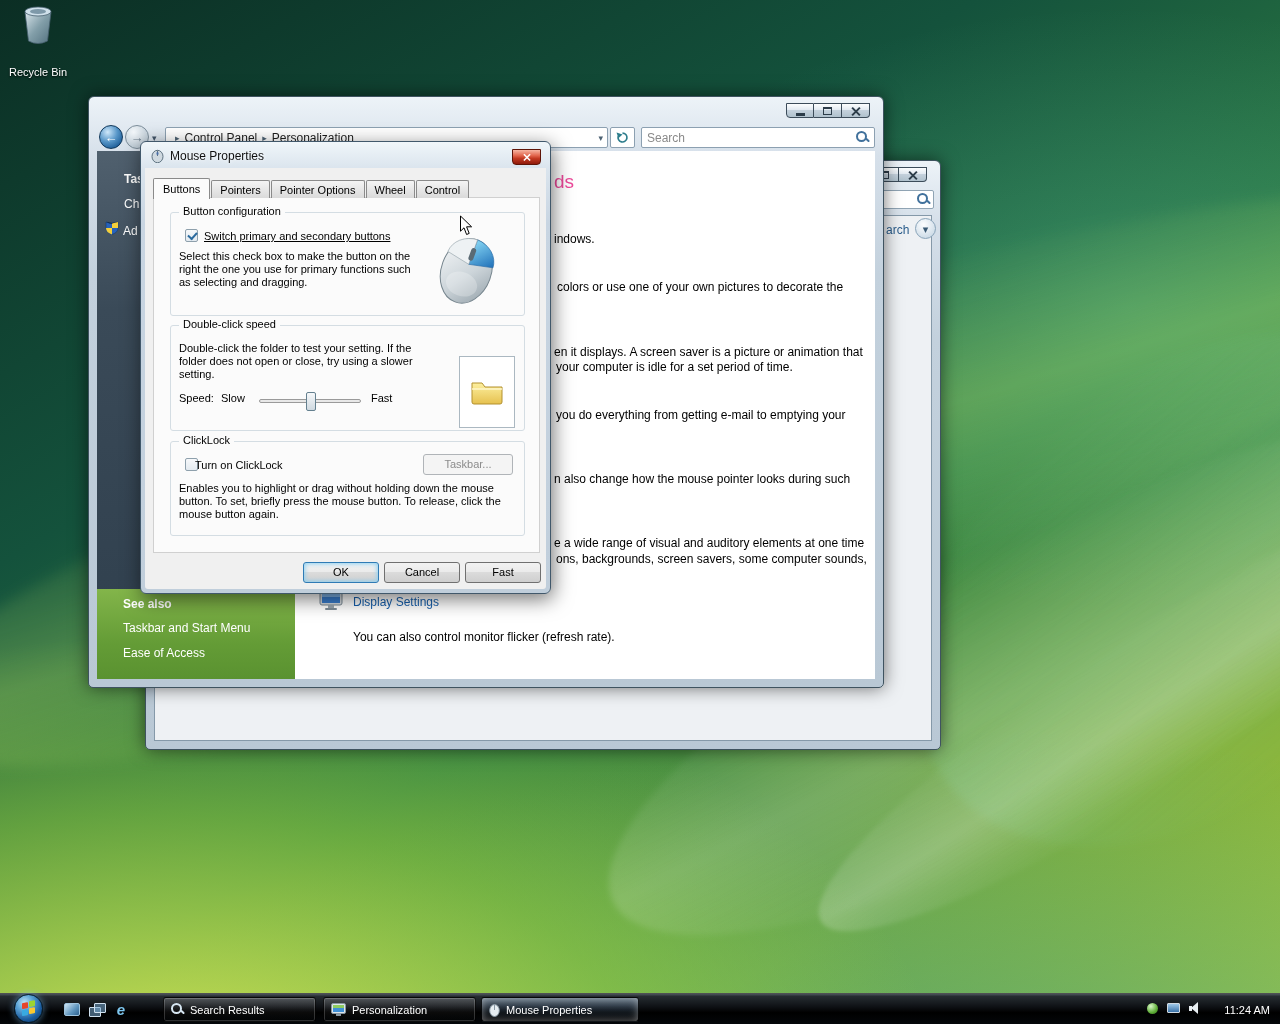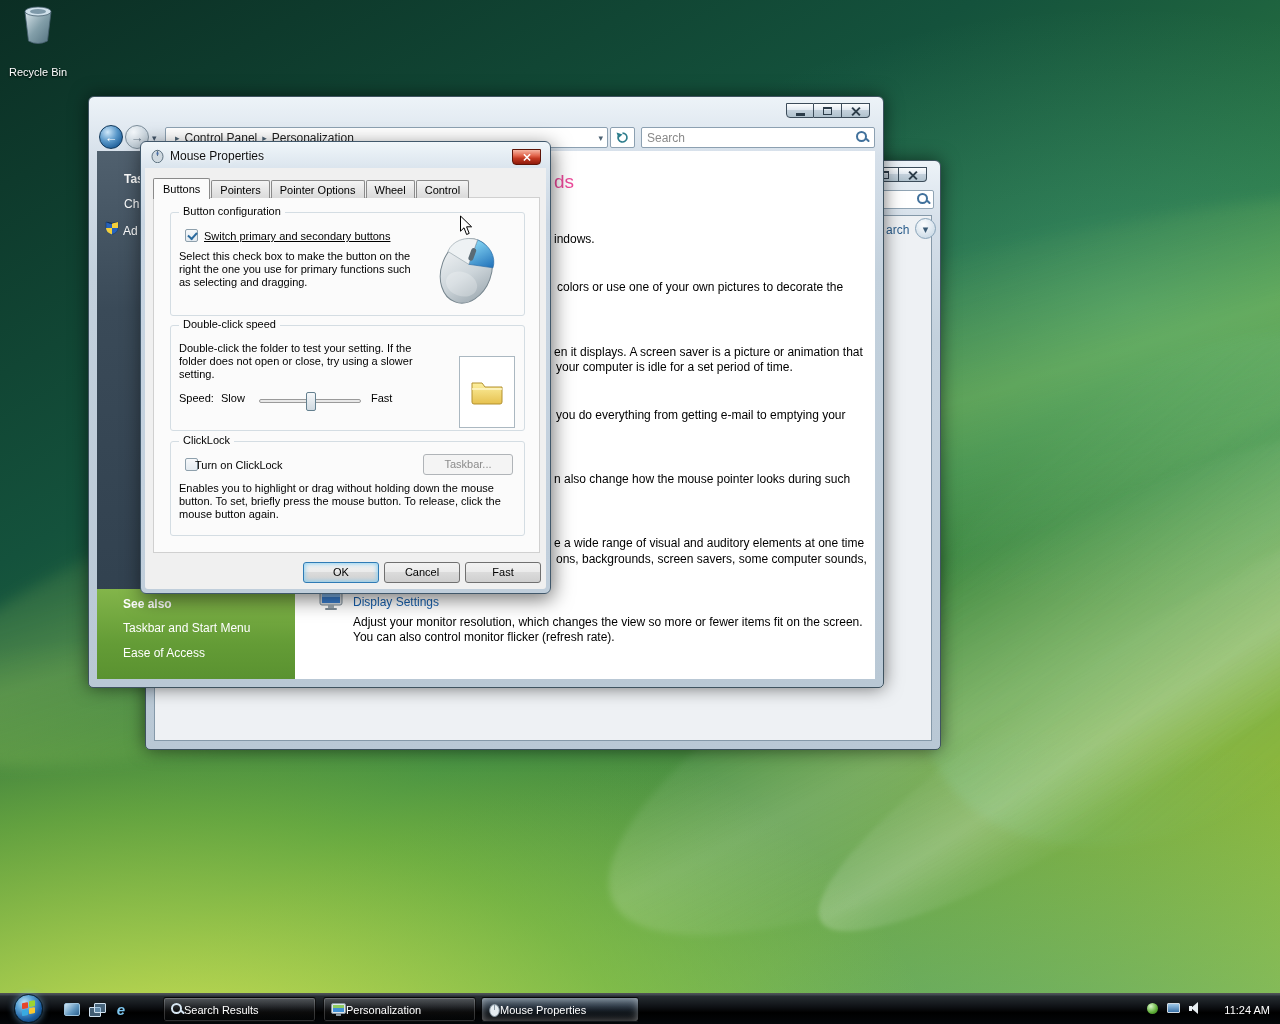--- a/index.html
+++ b/index.html
@@ -169,21 +169,21 @@
   .ql { position:absolute; top:6px; width:20px; height:19px; display:flex; align-items:center; justify-content:center; }
   .ql-desktop { left:62px; } .ql-switch { left:87px; } .ql-ie { left:111px; }
   .qdesk { width:16px; height:13px; border-radius:2px; border:1px solid #9fc4de;
     background:linear-gradient(135deg,#cfe6f5,#5d94bd 60%,#2f6391); }
   .qswitch { position:relative; width:16px; height:14px; }
   .qswitch::before,.qswitch::after { content:""; position:absolute; width:10px; height:8px;
     border:1px solid #cfe0ee; background:rgba(120,170,210,0.55); border-radius:1px; }
   .qswitch::before { left:0; top:4px; } .qswitch::after { left:5px; top:0; }
   .ql-ie span { color:#7ec7f0; font-size:15px; font-weight:bold; font-style:italic; }
   .taskbtn { position:absolute; top:3px; height:25px; width:153px; border:1px solid rgba(0,0,0,0.75);
-    border-radius:3px; color:#fff; font-size:11px; display:flex; align-items:center; gap:0; padding:0 7px;
+    border-radius:3px; color:#fff; font-size:11px; display:flex; align-items:center; gap:6px; padding:0 7px;
     background:linear-gradient(rgba(255,255,255,0.22), rgba(255,255,255,0.06) 50%, rgba(0,0,0,0.25));
     box-shadow:inset 0 0 0 1px rgba(255,255,255,0.18); white-space:nowrap; overflow:hidden; }
   .taskbtn.active { background:linear-gradient(rgba(170,200,230,0.45), rgba(90,120,150,0.25) 50%, rgba(0,0,0,0.3));
     box-shadow:inset 0 0 8px rgba(255,255,255,0.45); }
   .tb1 { left:163px; } .tb2 { left:323px; } .tb3 { left:481px; width:158px; }
   .taskbtn .mag::before { border-color:#d7e6f2; } .taskbtn .mag::after { background:#d7e6f2; }
   .tray { position:absolute; right:78px; top:8px; display:flex; gap:9px; align-items:center; }
   .tray-orb { width:11px; height:11px; border-radius:50%;
     background:radial-gradient(circle at 35% 30%, #d8f7c8, #5fae38 60%, #2f6e17); }
   .tray-mon { width:13px; height:10px; border:1px solid #cfd9e2; border-radius:1px;
@@ -307,21 +307,20 @@
       <div class="frag" style="left:261px; top:401px;">ons, backgrounds, screen savers, some computer sounds,</div>
 
       <svg style="position:absolute; left:24px; top:438px;" width="24" height="22" viewBox="0 0 24 22">
         <rect x="1" y="1" width="22" height="15" rx="2" fill="#d7dde2" stroke="#7d8b96"></rect>
         <rect x="3" y="3" width="18" height="11" fill="#3a7fd0"></rect>
         <rect x="3" y="3" width="18" height="5" fill="#7fb4e8"></rect>
         <rect x="9" y="16" width="6" height="3" fill="#9aa7b0"></rect>
         <rect x="6" y="19" width="12" height="2" rx="1" fill="#7d8b96"></rect>
       </svg>
       <div class="link" style="position:absolute; left:58px; top:444px;">Display Settings</div>
-      <div class="frag" style="left:58px; top:464px;">Adjust your monitor resolution, which changes the view so more or fewer items fit on the screen.</div>
       <div class="frag" style="left:58px; top:479px;">You can also control monitor flicker (refresh rate).</div>
     </div>
   </div>
 
   <div class="dialog">
     <div class="dlg-title">
       <svg width="13" height="15" viewBox="0 0 13 15">
         <ellipse cx="6.5" cy="8.5" rx="5.5" ry="6.2" fill="#cfd9e0" stroke="#5f7382"></ellipse>
         <line x1="6.5" y1="2.5" x2="6.5" y2="8" stroke="#5f7382"></line>
         <rect x="5.5" y="4" width="2" height="3" rx="1" fill="#4a6ea8"></rect>

